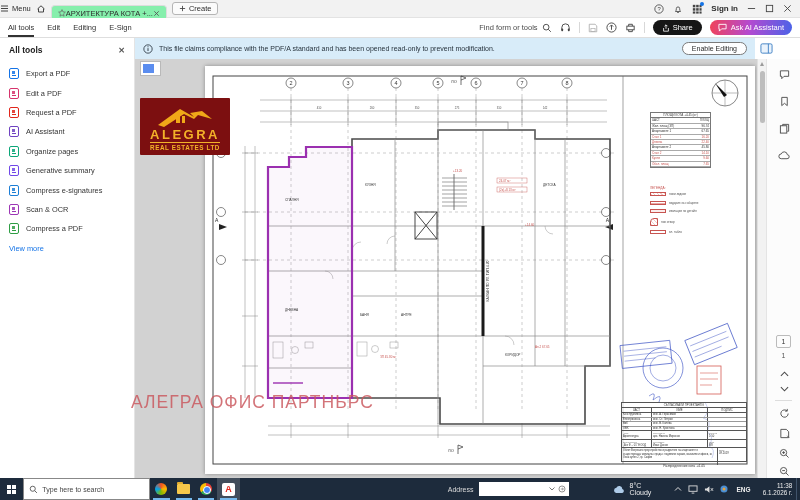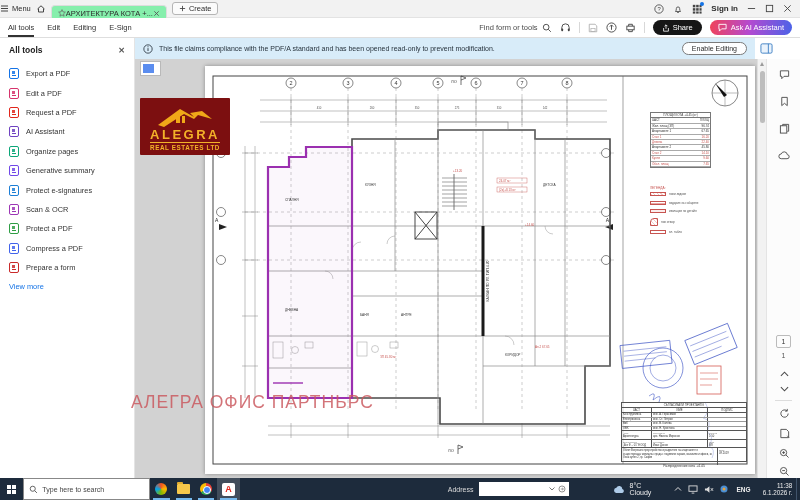--- a/index.html
+++ b/index.html
@@ -281,37 +281,29 @@
     <div class="tool">
         <span class="ticon"></span>
         <span>Organize pages</span>
       </div>
     <div class="tool">
         <span class="ticon"></span>
         <span>Generative summary</span>
       </div>
     <div class="tool">
         <span class="ticon"></span>
-        <span>Protect e-signatures</span>
+        <span>Compress e-signatures</span>
       </div>
     <div class="tool">
         <span class="ticon"></span>
         <span>Scan &amp; OCR</span>
       </div>
     <div class="tool">
         <span class="ticon"></span>
-        <span>Protect a PDF</span>
-      </div>
-    <div class="tool">
-        <span class="ticon"></span>
         <span>Compress a PDF</span>
-      </div>
-    <div class="tool">
-        <span class="ticon"></span>
-        <span>Prepare a form</span>
       </div>
   </div>
   <div class="view-more">View more</div>
 </div>
 
 <div class="main">
 
   <div class="thumb">
       <i></i>
     </div>

